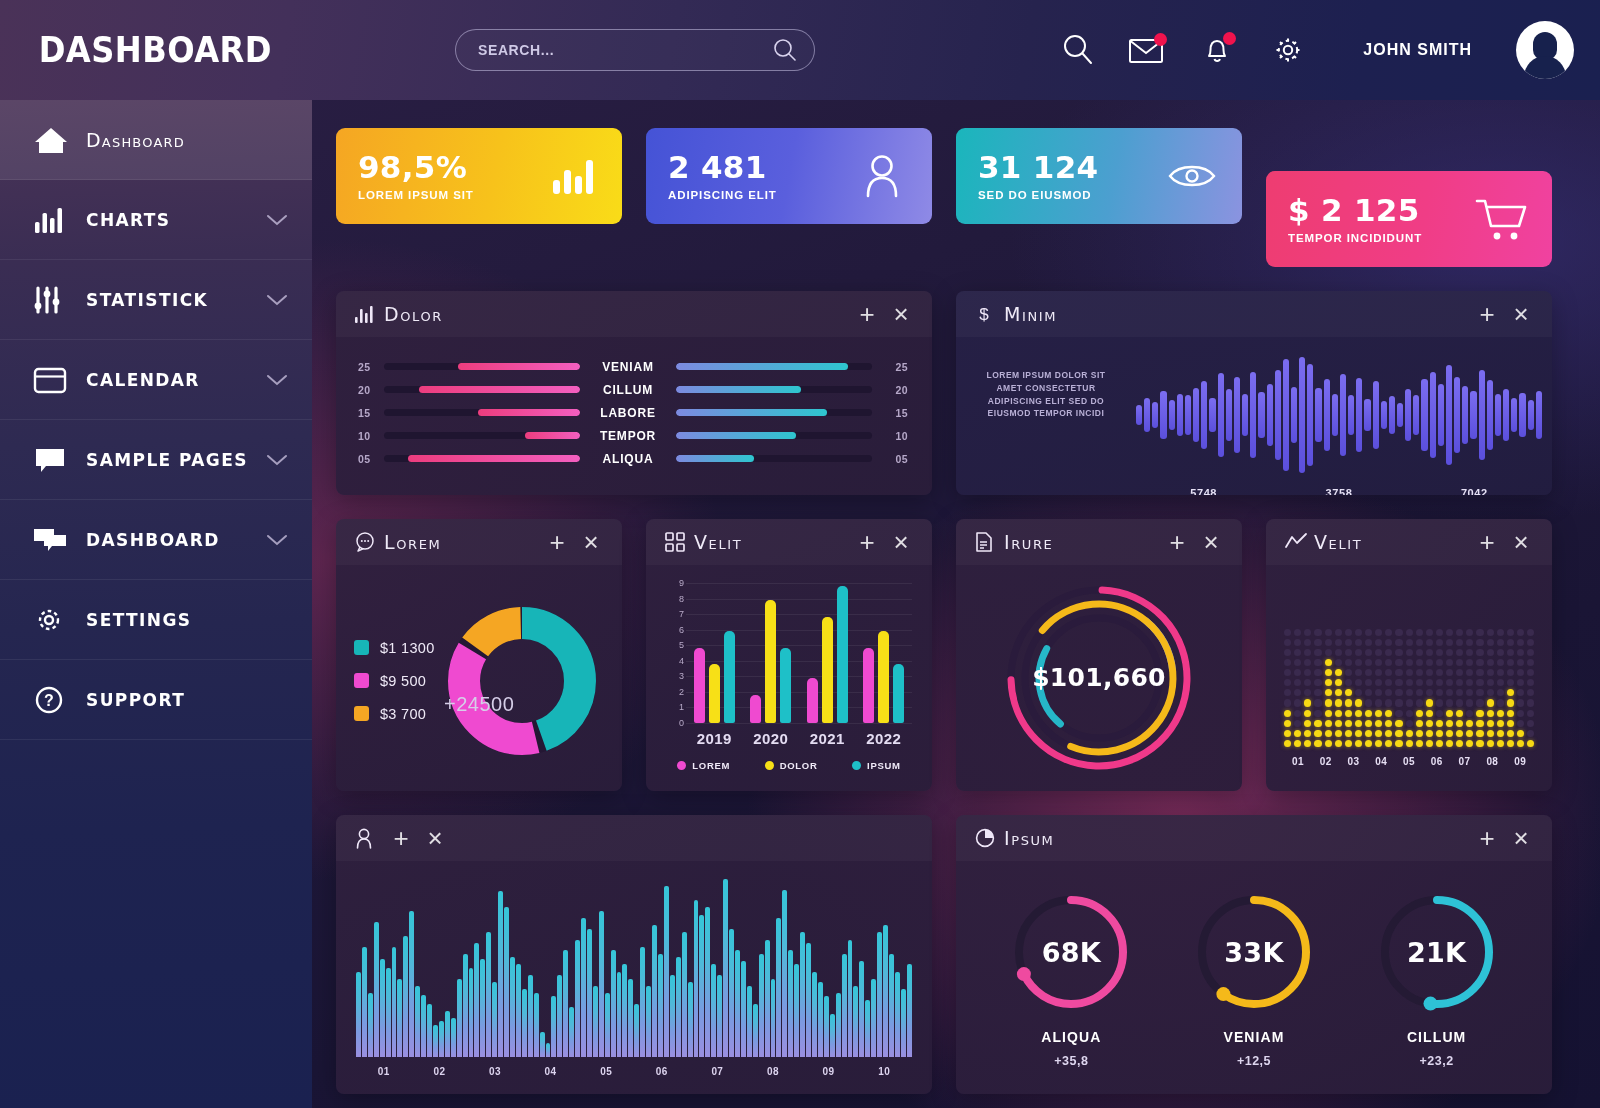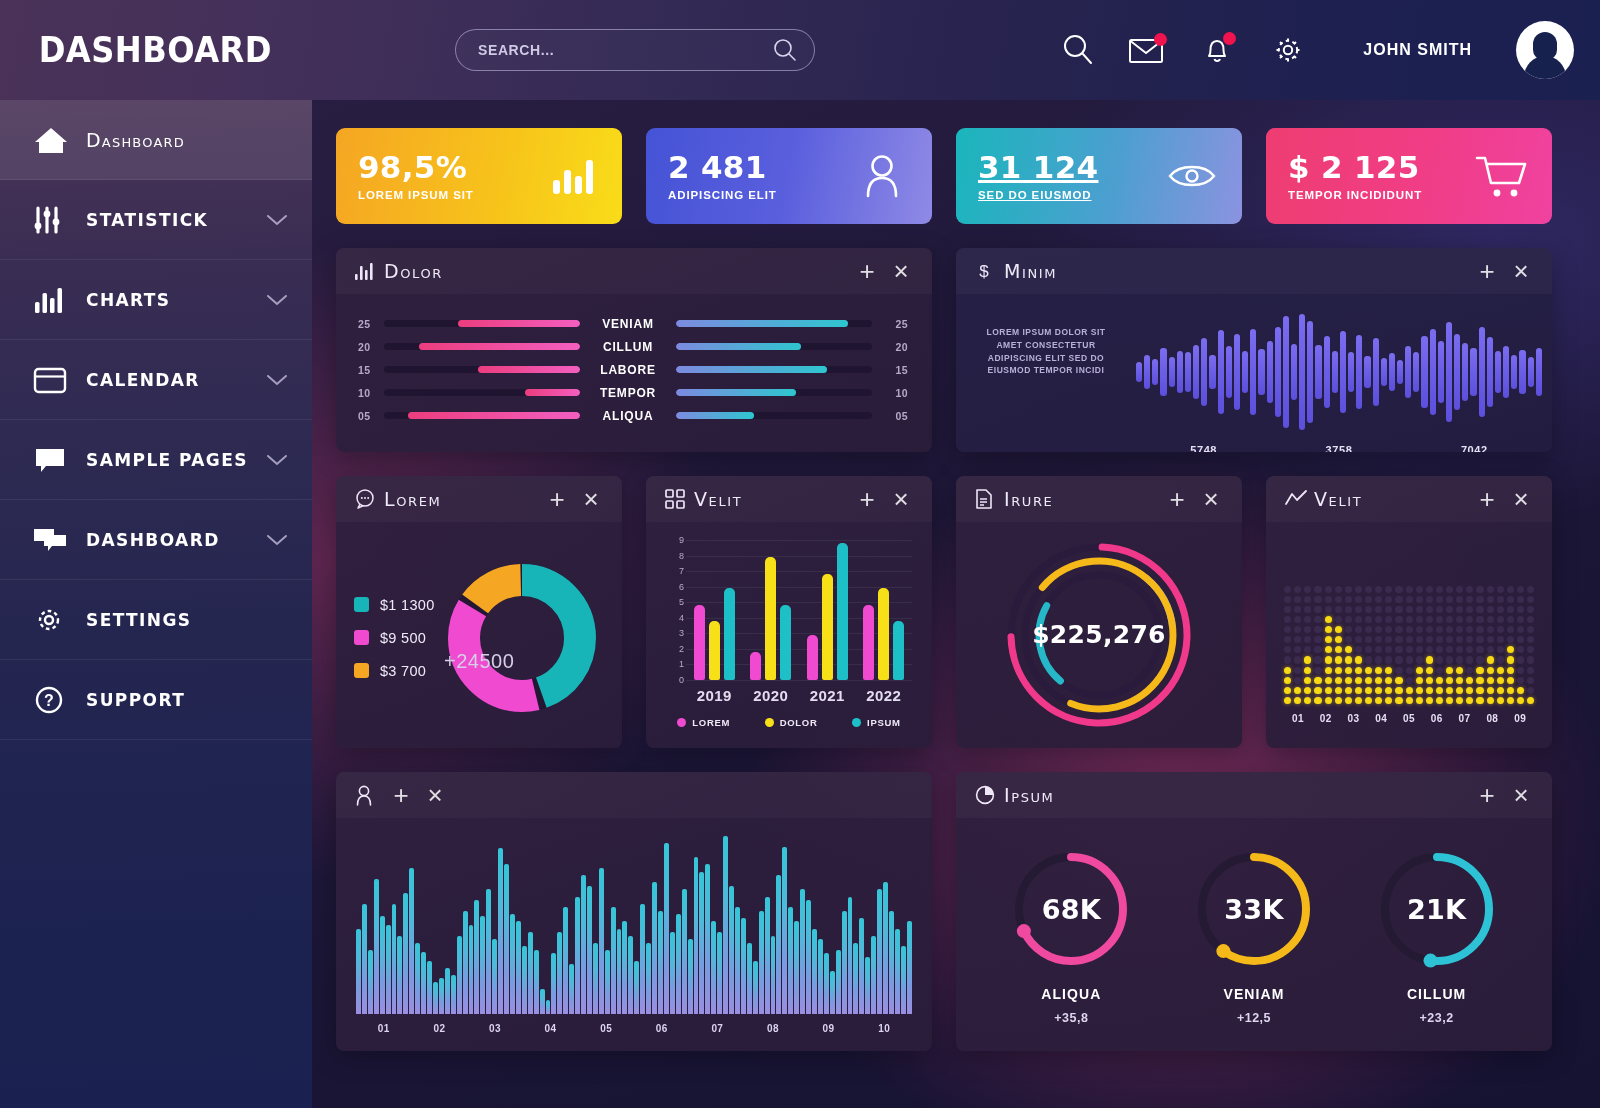--- a/index.html
+++ b/index.html
@@ -84,22 +84,22 @@
   .kpi{
     width:286px;height:96px;border-radius:9px;position:relative;
     display:flex;align-items:center;padding:0 22px;overflow:hidden;
   }
   .kpi .txt{flex:1;}
   .kpi .big{font-size:31px;font-weight:bold;letter-spacing:.3px;line-height:1.05;font-family:"DejaVu Sans",sans-serif;}
   .kpi .sub{font-size:11.5px;font-weight:bold;letter-spacing:.9px;margin-top:6px;}
   .kpi .ic{width:56px;display:flex;align-items:center;justify-content:center;flex:none;}
   .kpi.k1{background:linear-gradient(100deg,#f5a623 0%,#f7c21b 55%,#f9dc18 100%);}
   .kpi.k2{background:linear-gradient(100deg,#4553d6 0%,#5a5fdd 50%,#8f8ae6 100%);}
-  .kpi.k3{background:linear-gradient(100deg,#1ab6bc 0%,#4c9fd0 55%,#8b93e0 100%);text-decoration:underline;}
-  .kpi.k4{background:linear-gradient(100deg,#ee3d71 0%,#f03d86 55%,#f042a0 100%);}
+  .kpi.k3{background:linear-gradient(100deg,#1ab6bc 0%,#4c9fd0 55%,#8b93e0 100%);}
+  .kpi.k4{background:linear-gradient(100deg,#ee3d71 0%,#f03d86 55%,#f042a0 100%);margin-top:43px;}
 
   
   .panel{
     background:linear-gradient(160deg,rgba(47,32,62,.96) 0%,rgba(44,30,60,.94) 50%,rgba(42,29,58,.95) 100%);
     border-radius:8px;overflow:hidden;position:relative;
     box-shadow:0 6px 26px rgba(0,0,0,.28);
   }
   .panel.blue{background:linear-gradient(160deg,rgba(38,32,70,.97) 0%,rgba(34,29,64,.95) 100%);}
   .p-head{
     height:46px;display:flex;align-items:center;padding:0 14px 0 18px;
@@ -252,52 +252,52 @@
         <svg width="38" height="32" viewBox="0 0 38 32">
             <path d="M19 4 L35 18 L31 18 L31 29 L7 29 L7 18 L3 18 Z" fill="#fff"></path>
           </svg>
       </div>
       <div class="nav-label">Dashboard</div>
     </div>
 
     <div class="nav-item">
       <div class="nav-ico">
         <svg width="34" height="30" viewBox="0 0 34 30">
+            <g fill="#fff">
+              <rect x="3" y="17" width="4.5" height="11" rx="1.6"></rect>
+              <rect x="10.5" y="8" width="4.5" height="20" rx="1.6"></rect>
+              <rect x="18" y="13" width="4.5" height="15" rx="1.6"></rect>
+              <rect x="25.5" y="3" width="4.5" height="25" rx="1.6"></rect>
+            </g>
+          </svg>
+      </div>
+      <div class="nav-label">CHARTS</div>
+      <span class="chev">
+          <svg width="22" height="12" viewBox="0 0 22 12">
+            <polyline points="2,2 11,10 20,2" fill="none" stroke="#cfc6e4" stroke-width="2" stroke-linecap="round"></polyline>
+          </svg>
+        </span>
+    </div>
+
+    <div class="nav-item">
+      <div class="nav-ico">
+        <svg width="34" height="30" viewBox="0 0 34 30">
             <g stroke="#fff" stroke-width="3.2" stroke-linecap="round">
               <line x1="6" y1="3" x2="6" y2="27"></line>
               <line x1="15" y1="3" x2="15" y2="27"></line>
               <line x1="24" y1="3" x2="24" y2="27"></line>
             </g>
             <g fill="#fff">
               <circle cx="6" cy="21" r="3.4"></circle>
               <circle cx="15" cy="9" r="3.4"></circle>
               <circle cx="24" cy="17" r="3.4"></circle>
             </g>
           </svg>
       </div>
       <div class="nav-label">STATISTICK</div>
-      <span class="chev">
-          <svg width="22" height="12" viewBox="0 0 22 12">
-            <polyline points="2,2 11,10 20,2" fill="none" stroke="#cfc6e4" stroke-width="2" stroke-linecap="round"></polyline>
-          </svg>
-        </span>
-    </div>
-
-    <div class="nav-item">
-      <div class="nav-ico">
-        <svg width="34" height="30" viewBox="0 0 34 30">
-            <g fill="#fff">
-              <rect x="3" y="17" width="4.5" height="11" rx="1.6"></rect>
-              <rect x="10.5" y="8" width="4.5" height="20" rx="1.6"></rect>
-              <rect x="18" y="13" width="4.5" height="15" rx="1.6"></rect>
-              <rect x="25.5" y="3" width="4.5" height="25" rx="1.6"></rect>
-            </g>
-          </svg>
-      </div>
-      <div class="nav-label">CHARTS</div>
       <span class="chev">
           <svg width="22" height="12" viewBox="0 0 22 12">
             <polyline points="2,2 11,10 20,2" fill="none" stroke="#cfc6e4" stroke-width="2" stroke-linecap="round"></polyline>
           </svg>
         </span>
     </div>
 
     <div class="nav-item">
       <div class="nav-ico">
         <svg width="36" height="30" viewBox="0 0 36 30">
@@ -740,21 +740,21 @@
               <circle cx="100" cy="100" r="74" stroke="#2a1b3c" stroke-width="7"></circle>
               <circle cx="100" cy="100" r="60" stroke="#2a1b3c" stroke-width="7"></circle>
               <g id="irure-arcs">
                   <circle cx="100" cy="100" r="88" stroke="#f0398a" stroke-width="7" stroke-dasharray="409.1610272035346 143.75927982826892" transform="rotate(-88 100 100)"></circle>
                   <circle cx="100" cy="100" r="74" stroke="#6d8ae0" stroke-width="7" stroke-dasharray="55.79468552775473 409.1610272035347" transform="rotate(-50 100 100)"></circle>
                   <circle cx="100" cy="100" r="74" stroke="#f5b91a" stroke-width="7" stroke-dasharray="325.4689989119026 139.4867138193868" transform="rotate(-140 100 100)"></circle>
                   <circle cx="100" cy="100" r="60" stroke="#26b7c8" stroke-width="7" stroke-dasharray="82.93804605477052 294.0530723760046" transform="rotate(130 100 100)"></circle>
                 </g>
             </g>
           </svg>
-          <div class="irure-val">$225,276</div>
+          <div class="irure-val">$101,660</div>
         </div>
       </div>
 
       <div class="panel" style="width:286px;height:272px;">
         <div class="p-head">
           <span class="pico">
             <svg width="24" height="20" viewBox="0 0 24 20">
                 <polyline points="2,15 8,5 13,11 22,2" fill="none" stroke="#efe7f8" stroke-width="1.8" stroke-linejoin="round" stroke-linecap="round"></polyline>
               </svg>
           </span>

